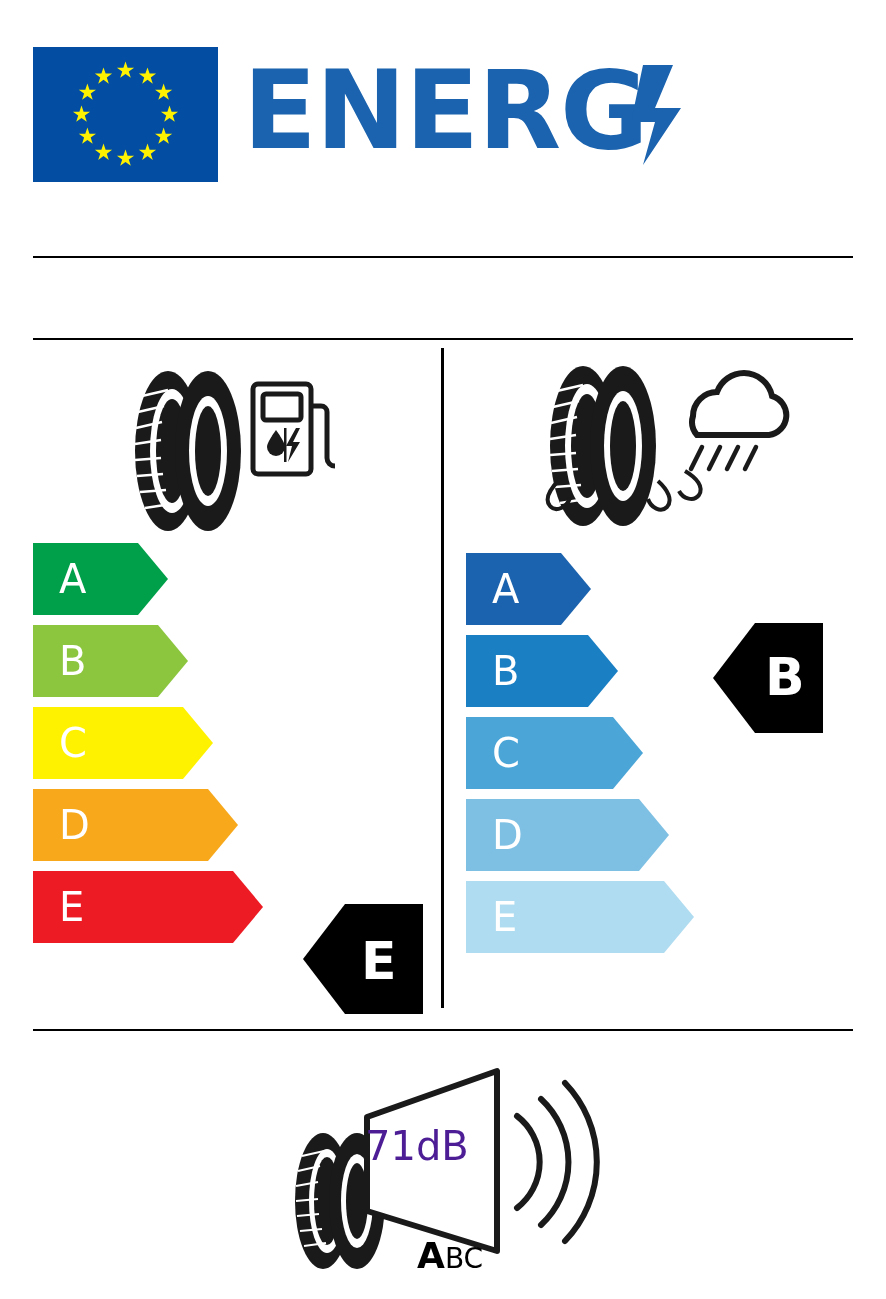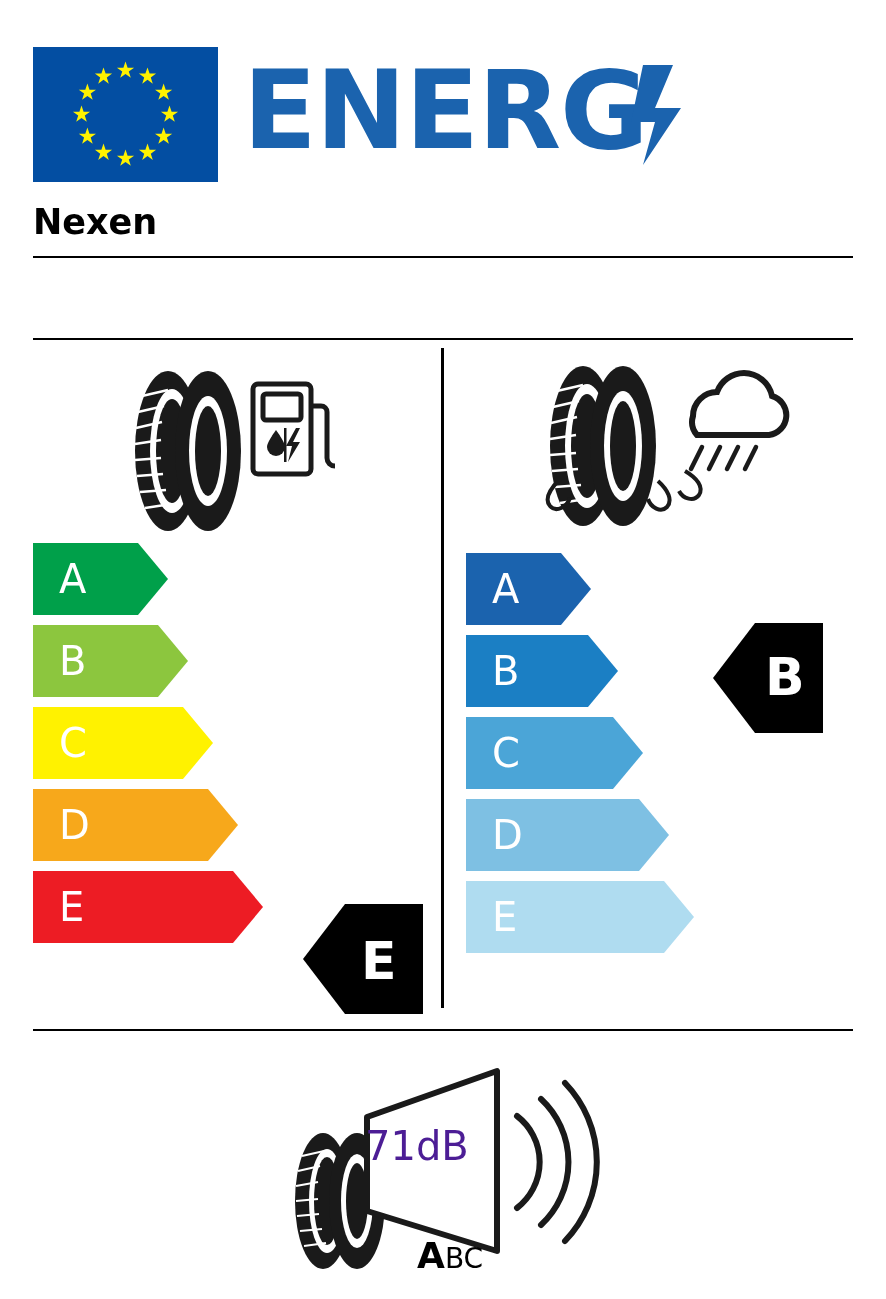--- a/index.html
+++ b/index.html
@@ -214,21 +214,20 @@
     </svg>
   </div>
 
   <div class="energ-wordmark">
     <svg width="470" height="110" viewBox="0 0 470 110" xmlns="http://www.w3.org/2000/svg">
       <text x="0" y="88" font-family="DejaVu Sans, sans-serif" font-size="108" font-weight="bold" fill="#1B63AE" letter-spacing="-1">ENERG</text>
       <polygon points="400,5 430,5 412,48 438,48 400,105 412,62 388,62" fill="#1B63AE"></polygon>
     </svg>
   </div>
 
-  <div class="brand">Nexen</div>
 
   <div class="rule rule-1"></div>
   <div class="rule rule-2"></div>
   <div class="divider-vert"></div>
   <div class="rule rule-3"></div>
 
   <div class="pict" style="left:120px; top:350px; width:215px; height:170px;">
     <svg width="215" height="170" viewBox="0 0 215 170" xmlns="http://www.w3.org/2000/svg">
 
       <g>

